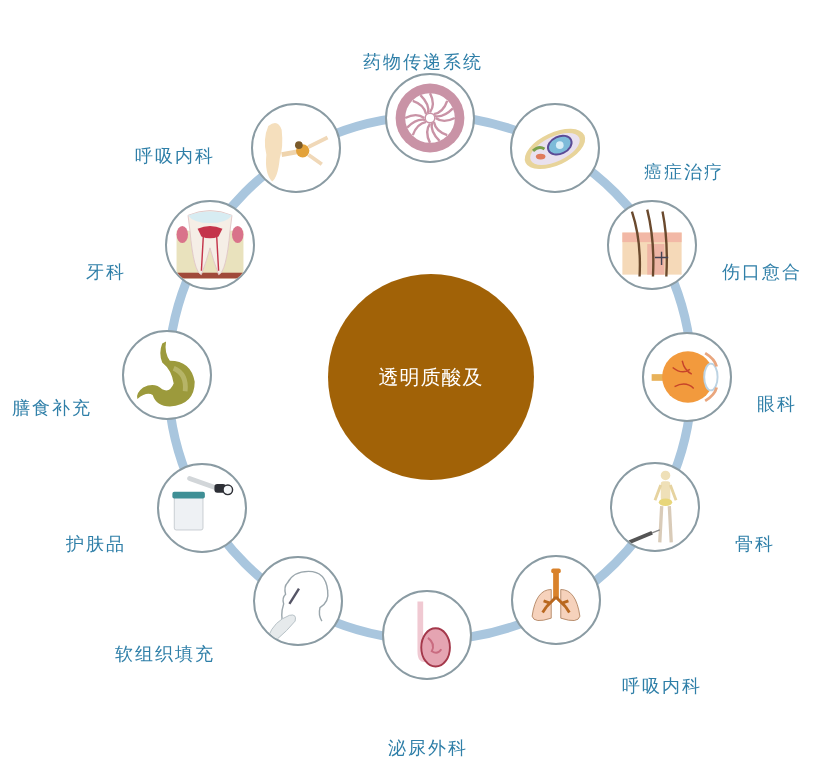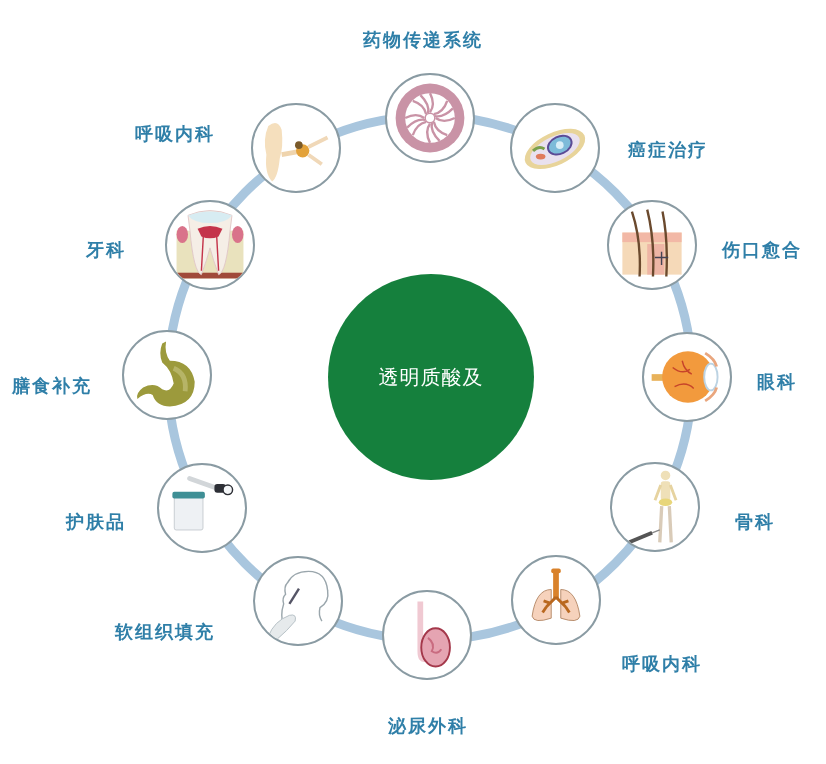--- a/index.html
+++ b/index.html
@@ -2,33 +2,33 @@
 <html><head>
 <meta charset="utf-8">
 <style>
   html, body { margin:0; padding:0; background:#ffffff; }
   body { width:826px; height:764px; position:relative; overflow:hidden;
          font-family: "DejaVu Sans", "Liberation Sans", sans-serif; }
   .stage { position:absolute; left:0; top:0; width:826px; height:764px; }
   .ring-svg { position:absolute; left:0; top:0; }
   .center {
     position:absolute; left:328px; top:274px; width:206px; height:206px;
-    border-radius:50%; background:#15803d;
+    border-radius:50%; background:#a16207;
     display:flex; flex-direction:row; align-items:center; justify-content:center;
     color:#ffffff; font-size:20px; line-height:29px; letter-spacing:1px; text-align:center;
   }
   .node {
     position:absolute; width:90px; height:90px; border-radius:50%;
     background:#ffffff; border:2px solid #8a9ba3; box-sizing:border-box;
     overflow:hidden;
   }
   .node svg { width:100%; height:100%; display:block; }
   .label {
-    position:absolute; color:#2f7fa8; font-size:18px; font-weight:bold;
-    letter-spacing:2px; white-space:nowrap;
+    position:absolute; color:#2f7fa8; font-size:18px; font-weight:normal;
+    letter-spacing:2px; white-space:nowrap;margin-top:22px;
   }
 </style>
 </head>
 <body>
 
 <div class="stage">
 
   <svg class="ring-svg" width="826" height="764">
     <circle cx="430" cy="378" r="262" fill="none" stroke="#a9c6de" stroke-width="9"></circle>
   </svg>
@@ -65,21 +65,21 @@
   <div class="node" style="left:510px;top:103px;">
     <svg viewBox="0 0 90 90">
       <ellipse cx="45" cy="46" rx="34" ry="17" transform="rotate(-25 45 46)" fill="#e8d49a"></ellipse>
       <ellipse cx="45" cy="46" rx="28" ry="13" transform="rotate(-25 45 46)" fill="#e9e1ef"></ellipse>
       <ellipse cx="50" cy="42" rx="13" ry="9" transform="rotate(-25 50 42)" fill="#7dbbd9" stroke="#5b4b96" stroke-width="2"></ellipse>
       <circle cx="50" cy="42" r="4" fill="#d8eef7"></circle>
       <ellipse cx="30" cy="54" rx="5" ry="3" fill="#e07b5c"></ellipse>
       <path d="M22 48 q6 -6 12 -2" stroke="#7aa04a" stroke-width="3" fill="none"></path>
     </svg>
   </div>
-  <div class="label" style="left:628px;top:138px;">癌症治疗</div>
+  <div class="label" style="left:644px;top:138px;">癌症治疗</div>
 
   <div class="node" style="left:607px;top:200px;">
     <svg viewBox="0 0 90 90">
       <rect x="14" y="32" width="62" height="44" fill="#f5d9b8"></rect>
       <rect x="14" y="32" width="62" height="10" fill="#f2b8a6"></rect>
       <rect x="40" y="44" width="18" height="32" fill="#eeb5a5"></rect>
       <path d="M24 10 Q34 40 32 78" stroke="#6b4a2e" stroke-width="2.5" fill="none"></path>
       <path d="M40 8 Q48 40 46 78" stroke="#6b4a2e" stroke-width="2.5" fill="none"></path>
       <path d="M56 10 Q62 40 60 78" stroke="#6b4a2e" stroke-width="2.5" fill="none"></path>
       <path d="M48 58 h14 M55 52 v14" stroke="#445" stroke-width="1.5"></path>

